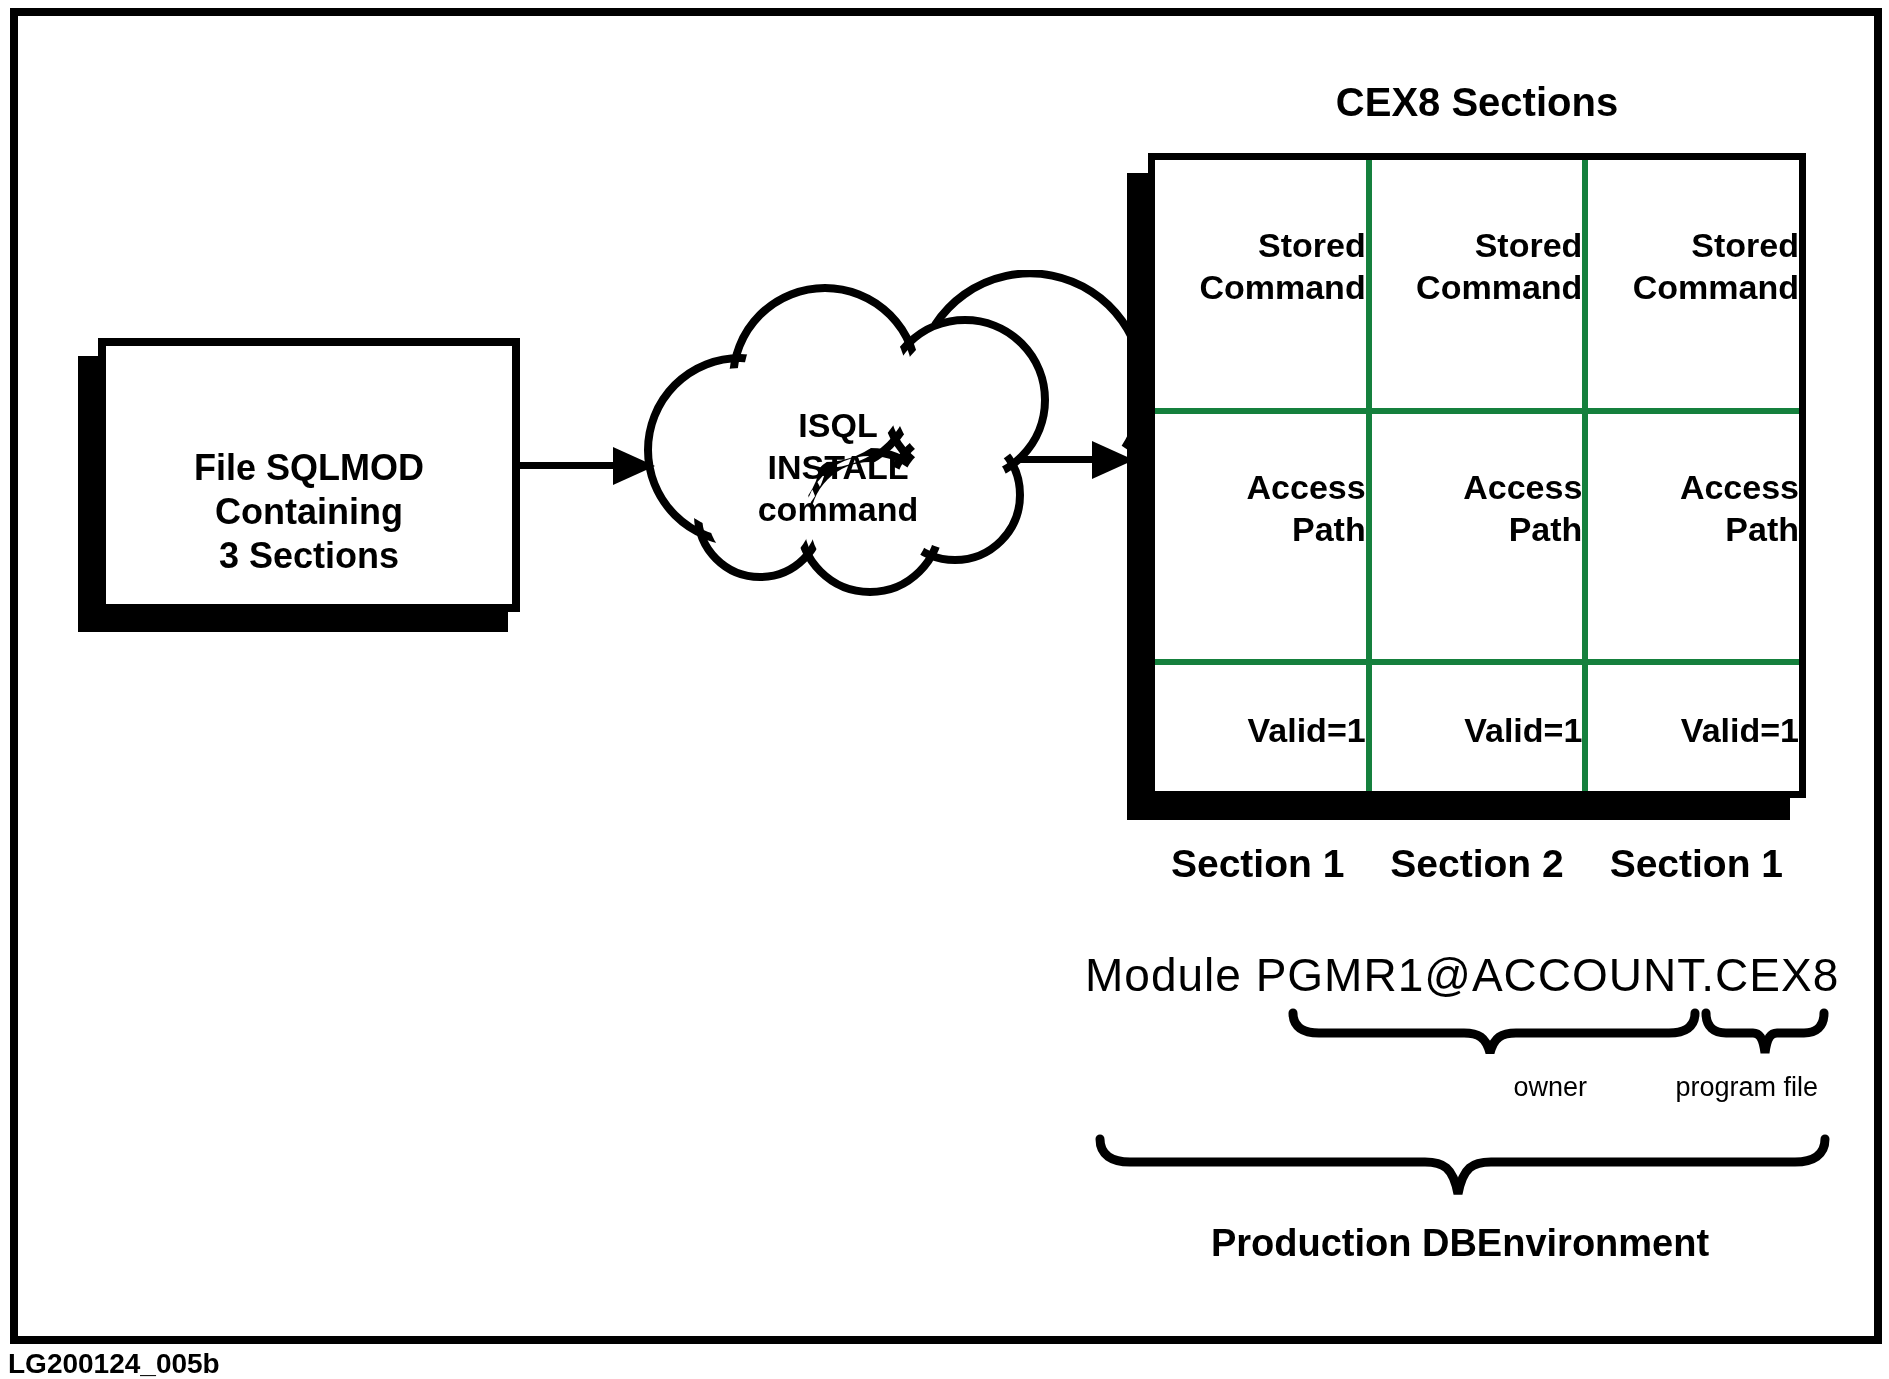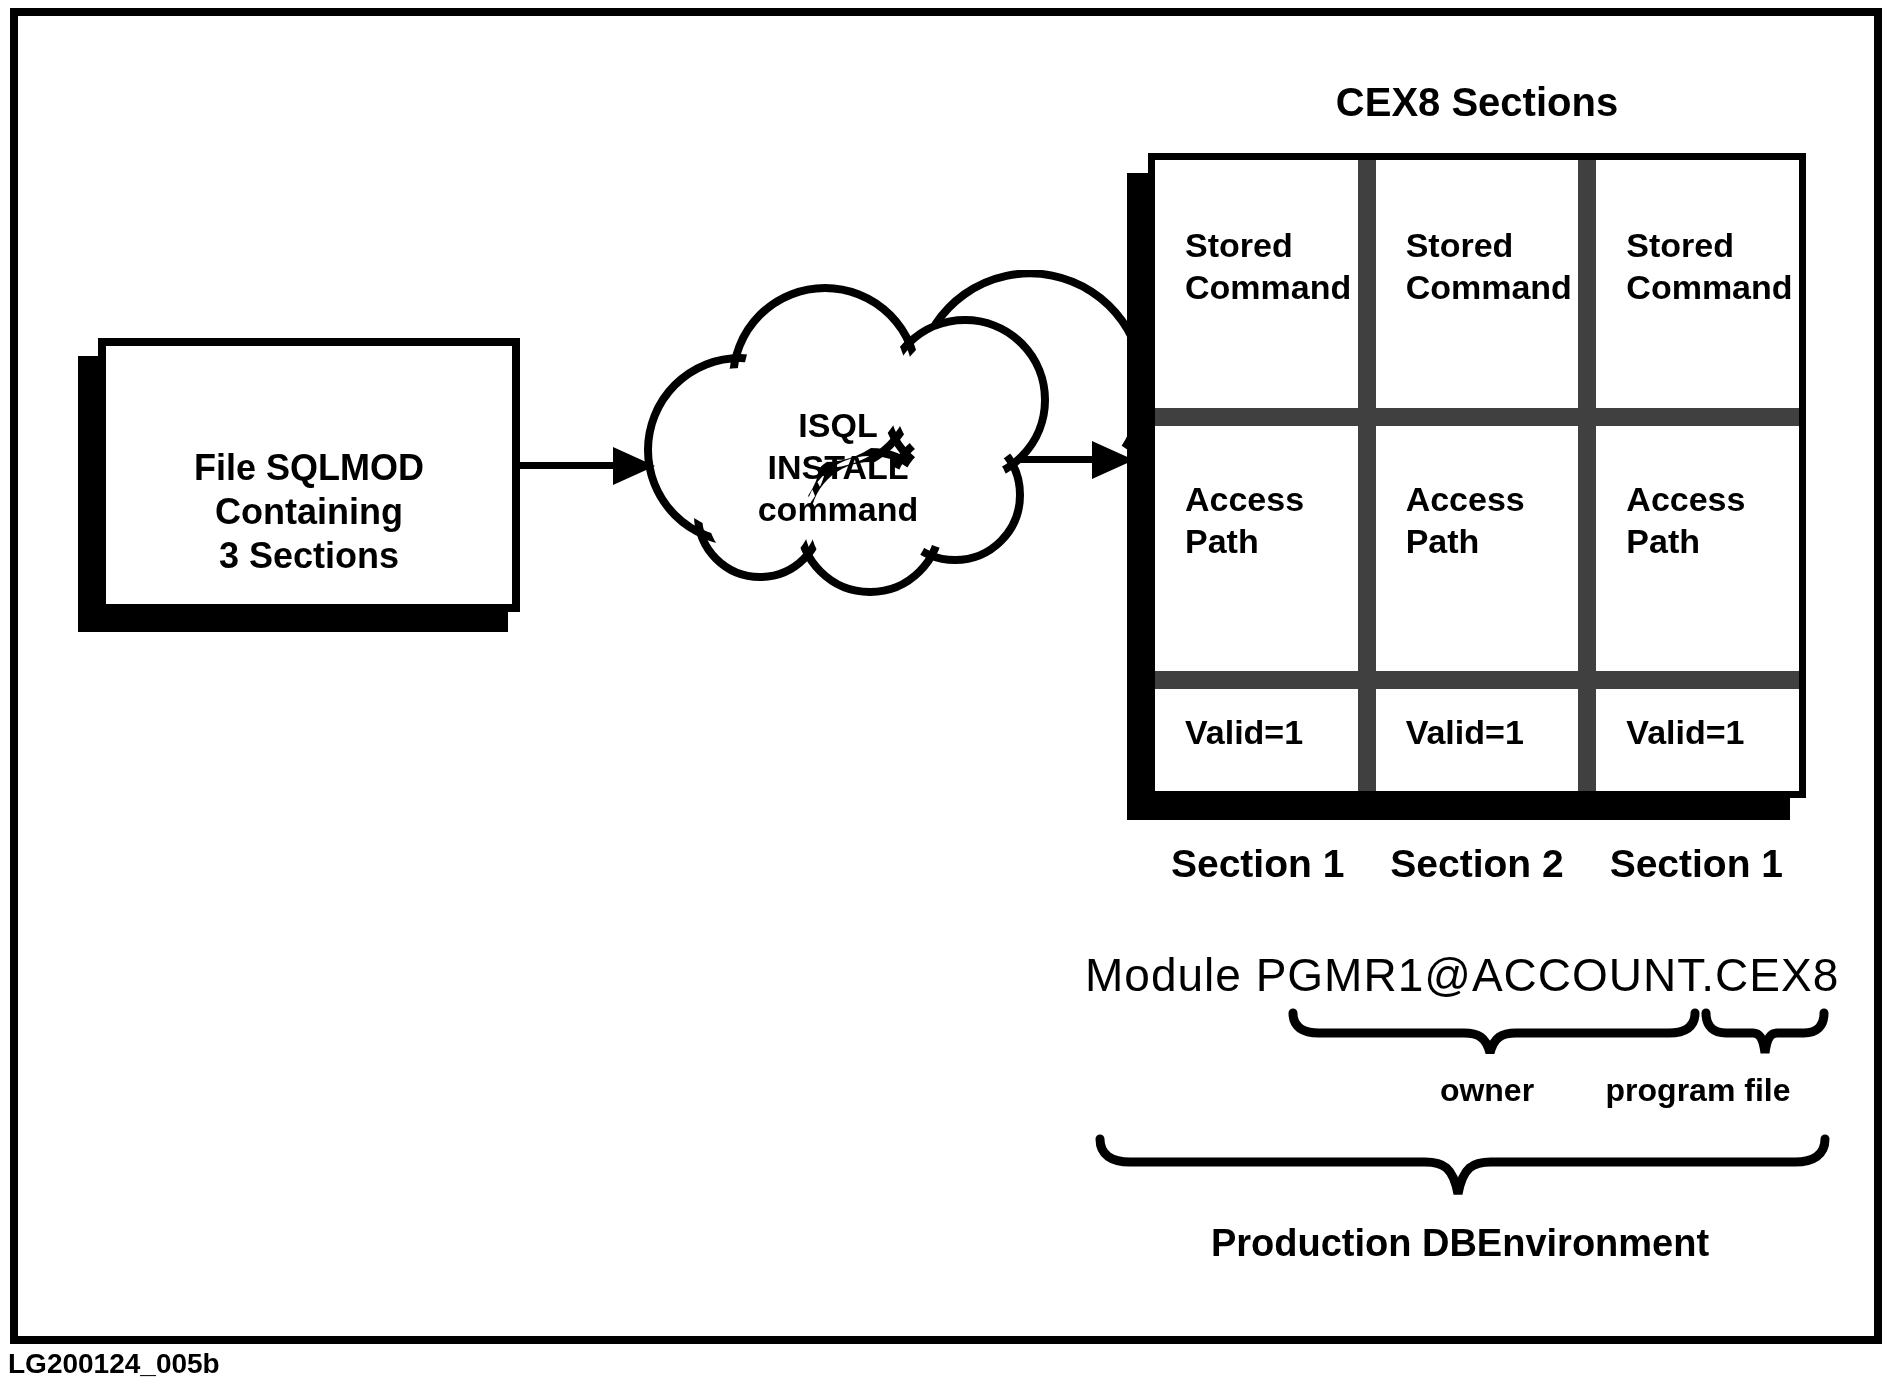--- a/index.html
+++ b/index.html
@@ -18,34 +18,34 @@
            line-height:44px;white-space:pre-line;margin-top:42px;}
   
   .aline{background:#000;height:7px;}
   .ahead{width:0;height:0;border-top:19px solid transparent;border-bottom:19px solid transparent;
          border-left:42px solid #000;}
   
   #cloudText{left:738px;top:404px;width:200px;text-align:center;font-size:34px;font-weight:bold;
              line-height:42px;white-space:pre-line;}
   
   #tblShadow{left:1127px;top:173px;width:663px;height:647px;background:#000;}
-  #tbl{left:1148px;top:153px;width:658px;height:645px;background:#404040;border:7px solid #000;
+  #tbl{left:1148px;top:153px;width:658px;height:645px;background:#15803d;border:7px solid #000;
        box-sizing:border-box;display:grid;grid-template-columns:1fr 1fr 1fr;
-       grid-template-rows:248px 245px auto;gap:18px;}
+       grid-template-rows:248px 245px auto;gap:6px;text-align:right;}
   .cell{background:#fff;font-size:34px;font-weight:bold;line-height:42px;white-space:pre-line;}
   .cell.r0{padding:64px 0 0 30px;}
   .cell.r1{padding:52px 0 0 30px;}
-  .cell.r2{padding:22px 0 0 30px;}
+  .cell.r2{padding:44px 0 0 30px;}
   #tblTitle{left:1148px;top:80px;width:658px;text-align:center;font-size:40px;font-weight:bold;}
   #sections{left:1148px;top:842px;width:658px;display:flex;}
   .seclabel{flex:1;text-align:center;font-size:39px;font-weight:bold;}
   
   #module{left:1085px;top:948px;width:780px;font-size:46px;font-weight:normal;letter-spacing:1px;
           white-space:nowrap;}
-  .lbl{font-size:32px;font-weight:bold;text-align:center;}
+  .lbl{font-size:27px;font-weight:normal;text-align:right;}
   #ownerLbl{left:1387px;top:1072px;width:200px;}
   #pfLbl{left:1578px;top:1072px;width:240px;}
   #envLbl{left:1150px;top:1222px;width:620px;text-align:center;font-size:38px;font-weight:bold;}
   svg{display:block;}
 </style>
 </head>
 <body>
 
 <div id="page">
 

